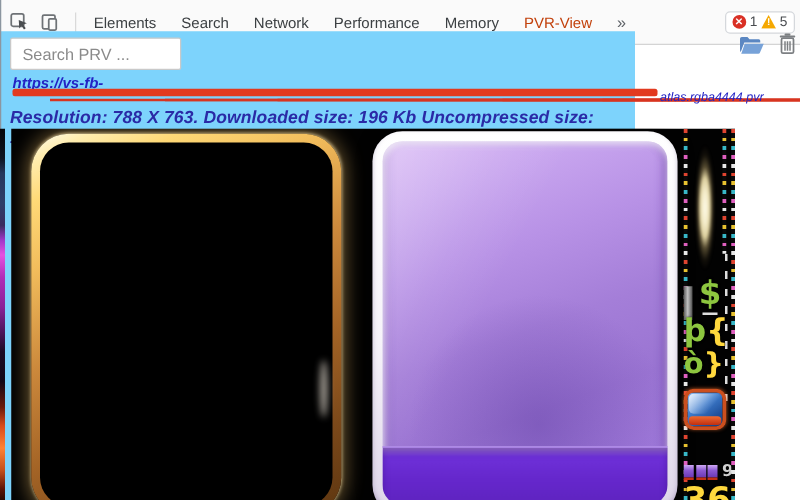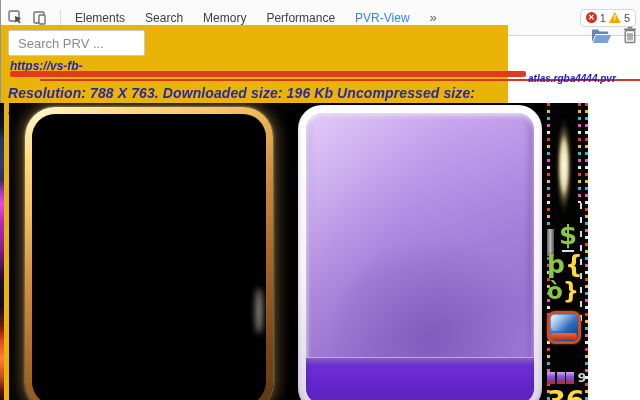--- a/index.html
+++ b/index.html
@@ -9,47 +9,47 @@
   .left-edge { position:absolute; left:0; top:0; width:1px; height:400px; background:#8c96a0; z-index:50; }
 
   
   .toolbar { position:absolute; left:0; top:0; width:640px; height:36px; background:#fafafa;
              border-bottom:1px solid #d4d4d4; display:flex; align-items:center; padding:0 4px 0 6px; }
   .tb-icons { display:flex; align-items:center; gap:6px; margin-right:8px; }
   .tb-icon { width:18px; height:18px; display:flex; align-items:center; justify-content:center; cursor:pointer; }
   .tb-sep { width:1px; height:16px; background:#d9d9d9; margin:0 4px; }
   .tabs { display:flex; align-items:stretch; height:25px; }
   .tab { font-size:12px; color:#3c4043; padding:6px 10px 0 10px; height:25px; cursor:pointer; white-space:nowrap; }
-  .tab.active { box-shadow: inset 0 -2px 0 0 #4e8cf0; color:#3b82f6; }
+  .tab.active { box-shadow: inset 0 -2px 0 0 #4e8cf0; color:#c2410c; }
   .tab.chevron { font-size:13px; color:#5f6368; padding-top:5px; }
   .tb-right { margin-left:auto; display:flex; align-items:center; gap:6px; }
   .chip { display:flex; align-items:center; gap:3px; border:1px solid #d5d8dc; border-radius:4px;
           padding:1px 5px; font-size:11px; color:#494c50; height:18px; cursor:pointer; background:#fff; }
   .err-ic { width:11px; height:11px; border-radius:50%; background:#d93025; color:#fff; font-size:8px;
             line-height:11px; text-align:center; display:inline-block; font-weight:bold; }
   .warn-ic { width:12px; height:11px; background:#f5a800; color:#fff; font-size:8px; line-height:12px;
              text-align:center; display:inline-block; font-weight:bold;
              clip-path:polygon(50% 0, 100% 100%, 0 100%); }
 
   
-  .pbody { position:absolute; left:0; top:25px; width:508px; height:375px; background:#eab308; }
+  .pbody { position:absolute; left:0; top:25px; width:508px; height:375px; background:#7dd3fc; }
   .search { position:absolute; left:8px; top:5px; width:137px; height:26px; border:1px solid #c9c9c9;
             border-radius:2px; font-size:13px; padding:0 9px; color:#222; outline:none;
             font-family:"Liberation Sans", sans-serif; }
   .search::placeholder { color:#8a8a8a; }
   .folder { position:absolute; left:591px; top:3px; cursor:pointer; }
   .trash  { position:absolute; left:622px; top:1px; cursor:pointer; }
 
   .url1 { position:absolute; left:10px; top:34px; font-size:12px; font-style:italic; font-weight:bold;
           color:#2323c4; cursor:pointer; }
   .redact { position:absolute; left:10px; top:46px; width:516px; height:6px; background:#e23a1f;
             border-radius:2px;
             box-shadow: 28px 6px 0 -2px #d83420, 120px 6px 0 -2px #d83420, 210px 6px 0 -2px #d83420,
                         300px 6px 0 -2px #d83420, 390px 6px 0 -2px #d83420, 470px 6px 0 -2px #d83420; }
-  .url2 { position:absolute; left:528px; top:48px; font-size:10px; font-style:italic; font-weight:bold;
+  .url2 { position:absolute; left:528px; top:48px; font-size:10px; font-style:italic; font-weight:normal;
           color:#2323c4; cursor:pointer; }
   .info { position:absolute; left:8px; top:60px; font-size:14px; font-style:italic; font-weight:bold;
           color:#2a2aa6; letter-spacing:.1px; }
 
   
   .edge-frag { position:absolute; left:0; top:78px; width:4px; height:297px; z-index:60;
     background:linear-gradient(180deg,
       #05060a 0%, #0d1522 8%, #25365c 12%, #2e3f6a 20%, #3a2c60 26%,
       #a038c8 30%, #e44fe0 34%, #b02cb8 40%, #8a2298 48%, #4a1458 55%,
       #1c0c26 60%, #120818 68%, #6a1a0c 75%, #d84a1c 80%, #ff8234 86%,
@@ -150,22 +150,23 @@
         <svg width="15" height="15" viewBox="0 0 15 15">
           <rect x="2" y="2" width="10" height="11" rx="1.2" fill="none" stroke="#6e7276" stroke-width="1.4"></rect>
           <rect x="7" y="5" width="6" height="9" rx="1" fill="#fafafa" stroke="#6e7276" stroke-width="1.4"></rect>
         </svg>
       </span>
     </div>
     <div class="tb-sep"></div>
     <div class="tabs">
       <div class="tab">Elements</div>
       <div class="tab">Search</div>
+      <div class="tab">Network</div>
+      <div class="tab">Performance</div>
       <div class="tab">Memory</div>
-      <div class="tab">Performance</div>
       <div class="tab active">PVR-View</div>
       <div class="tab chevron">»</div>
     </div>
     <div class="tb-right">
       <div class="chip">
         <span class="err-ic">✕</span>
         <span>1</span>
         <span class="warn-ic">!</span>
         <span>5</span>
       </div>

